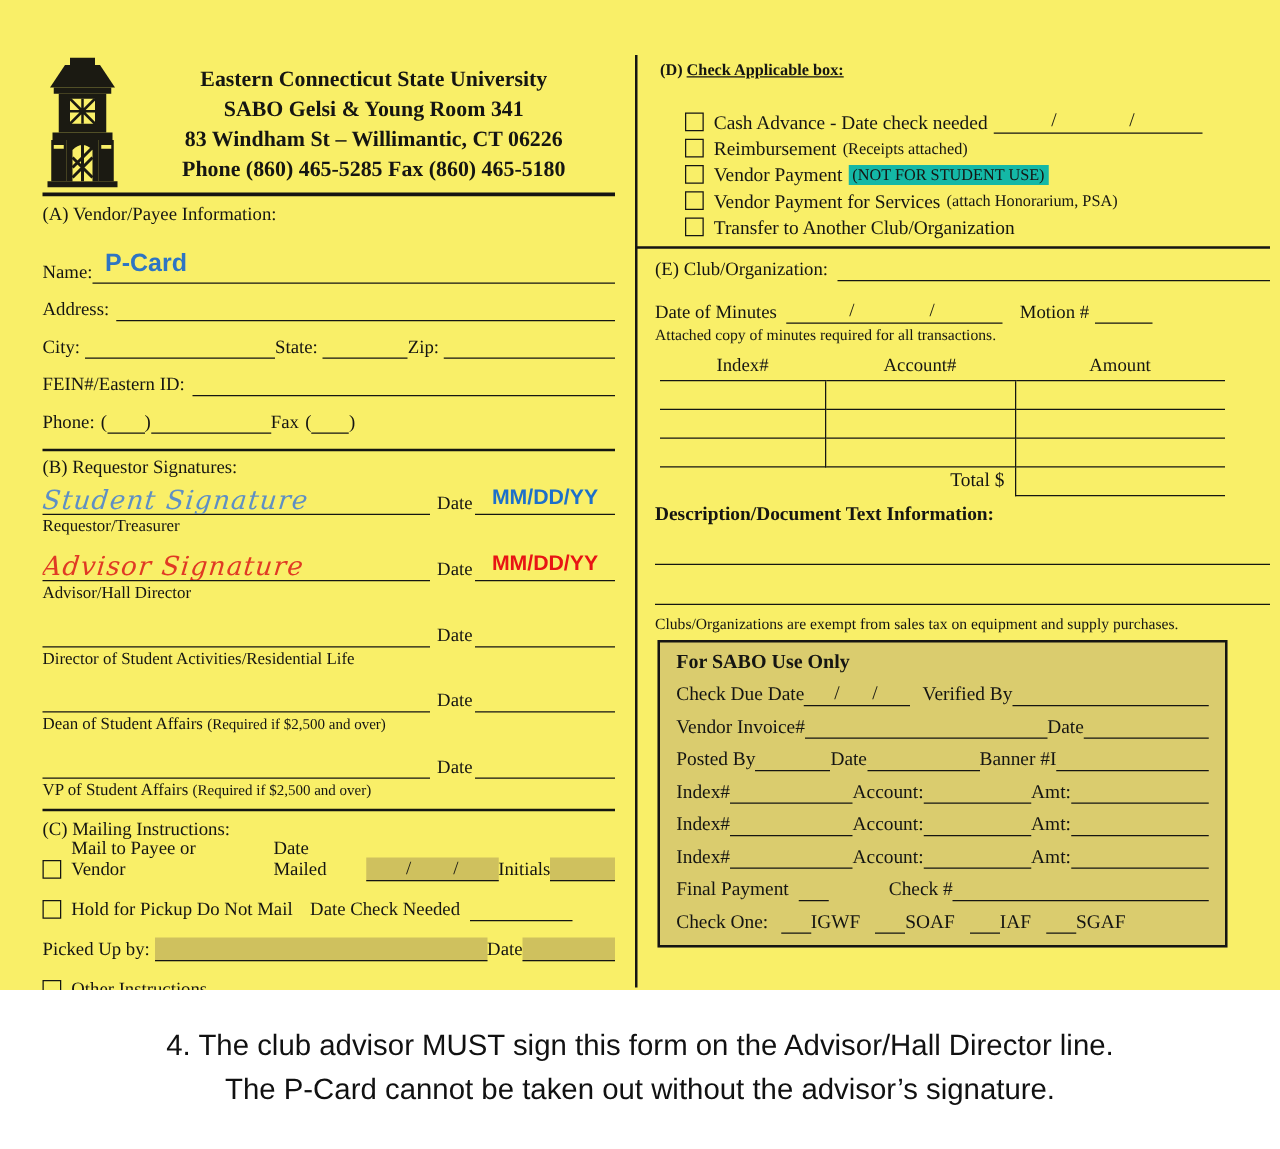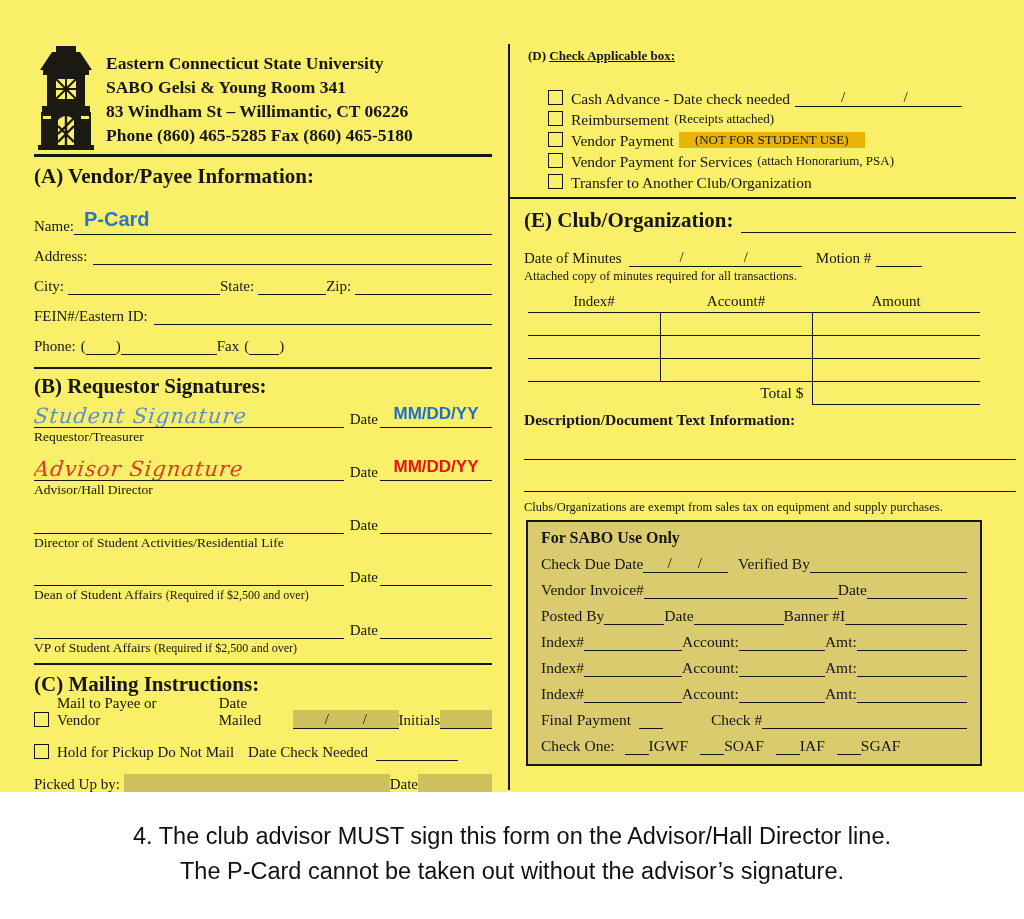--- a/index.html
+++ b/index.html
@@ -10,32 +10,32 @@
 
   .col-l{position:absolute;left:34px;top:46px;width:458px}
   .col-r{position:absolute;left:524px;top:48px;width:492px}
 
   .hr2{border:0;border-top:2px solid #151512;margin:0}
   .hr3{border:0;border-top:3px solid #151512;margin:0}
   .hr-full{margin-left:-16px}
 
   
   .hdr{display:flex;align-items:center;gap:8px;height:108px}
-  .hdr-text{flex:1;text-align:left;font-weight:bold;font-size:17.5px;line-height:1.36}
+  .hdr-text{flex:1;text-align:center;font-weight:bold;font-size:17.5px;line-height:1.36}
 
   
   .row{display:flex;align-items:flex-end;font-size:15px}
   .ln{border-bottom:1.6px solid #151512;display:inline-block;height:14px}
   .fill{flex:1}.gap10{width:10px}.gap14{width:14px}.gap16{width:16px}.gap48{width:48px}
   .cb{width:13px;height:13px;border:1.6px solid #151512;display:inline-block;
       margin:0 8px 2px 0;flex:none;background:transparent}
   .dgrp{display:inline-flex;align-items:flex-end;border-bottom:1.6px solid #151512;height:16px}
   .sl{padding:0 2px}
 
-  .sec-title{font-weight:bold;font-size:21px}
+  .sec-title{font-weight:normal;font-size:15px}
 
   
   .secA .row{margin-top:9px;height:21px}
   .secA .row.name{height:26px;margin-top:20px}
   .pcard{font-family:"Liberation Sans",sans-serif;font-weight:bold;font-size:20px;
          color:#2e75c3;padding:0 6px 0 10px}
 
   
   .sig-row{display:flex;align-items:flex-end;height:29px;font-size:15px}
   .sig-line{flex:1;border-bottom:1.6px solid #151512;height:29px;display:flex;
@@ -58,21 +58,21 @@
   .ksp{flex:1}
   .endline{border-bottom:1.6px solid #151512;margin-top:20px;height:0}
 
   
   .d-title{font-size:13px;margin-left:4px}
   .d-title .u{font-weight:bold;text-decoration:underline}
   .d-title .p{font-weight:bold}
   .d-items{margin-top:26px}
   .d-item{display:flex;margin:0 0 5px 24px;font-size:15.5px;height:16px}
   .note13{font-size:13px;padding-left:5px}
-  .hl{background:#eab308;padding:0 16px}
+  .hl{background:#14b8a6;padding:0 3px}
 
   
   .secE .title-row{margin-top:9px;align-items:flex-end}
   .etbl{border-collapse:collapse;margin:6px 0 0 4px;table-layout:fixed;width:452px}
   .etbl td{height:22px;padding:0;font-size:15px}
   .etbl .th{text-align:center;border-bottom:1.6px solid #151512}
   .etbl .bb{border-bottom:1.6px solid #151512}
   .etbl .br{border-right:1.6px solid #151512}
   .etbl .bl{border-left:1.6px solid #151512}
   .etbl .tot{text-align:right;padding-right:8px;font-size:15.5px}

